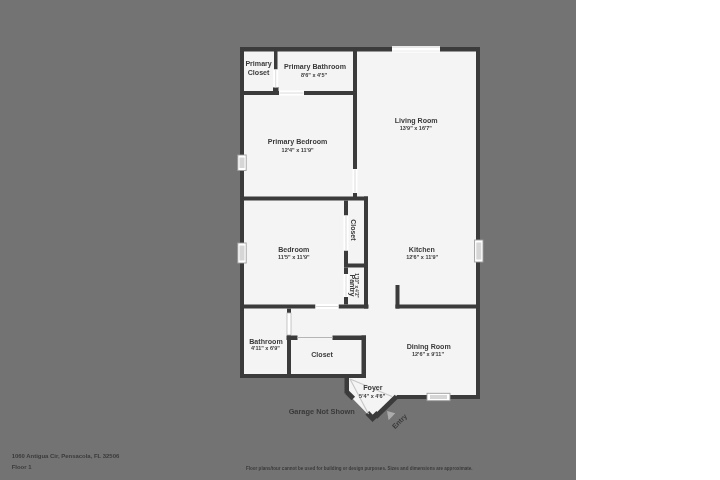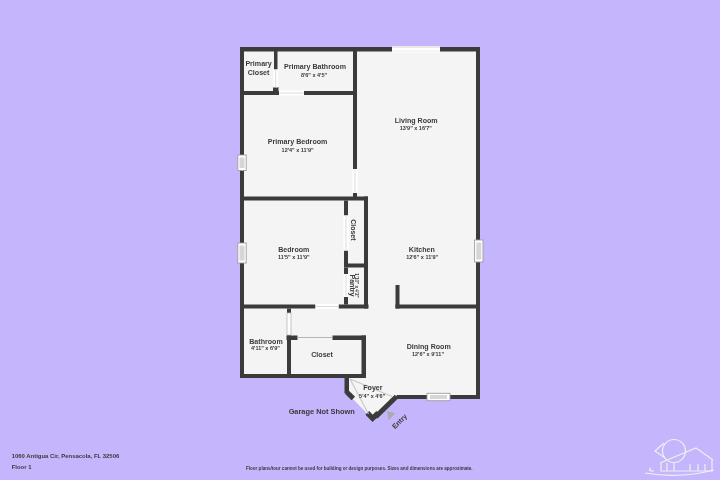--- a/index.html
+++ b/index.html
@@ -1,16 +1,16 @@
 <!DOCTYPE html>
 <html><head>
 <meta charset="utf-8">
 <style>
   html,body{margin:0;padding:0;background:#ffffff;}
-  #page{position:relative;width:720px;height:480px;background:#c4b5fd;overflow:hidden;
+  #page{position:relative;width:576px;height:480px;background:#737373;overflow:hidden;
         font-family:"Liberation Sans", sans-serif;text-align:right;}
   svg{position:absolute;left:0;top:0;}
   text{font-family:"Liberation Sans", sans-serif;font-weight:bold;fill:#3a3a3a;}
 </style>
 </head>
 <body>
 <div id="page">
 <svg width="720" height="480" viewBox="0 0 720 480">
 
   <polygon points="240,47 480,47 480,399 394,399 373,419.5 349,395 349,378 240,378" fill="#f4f4f4"></polygon>

